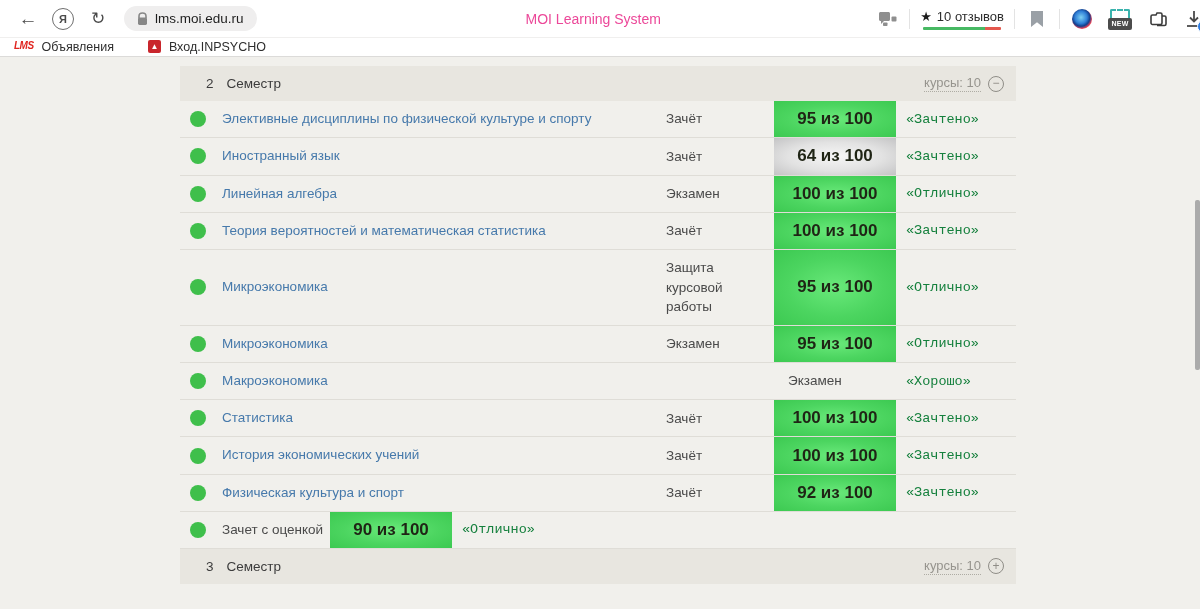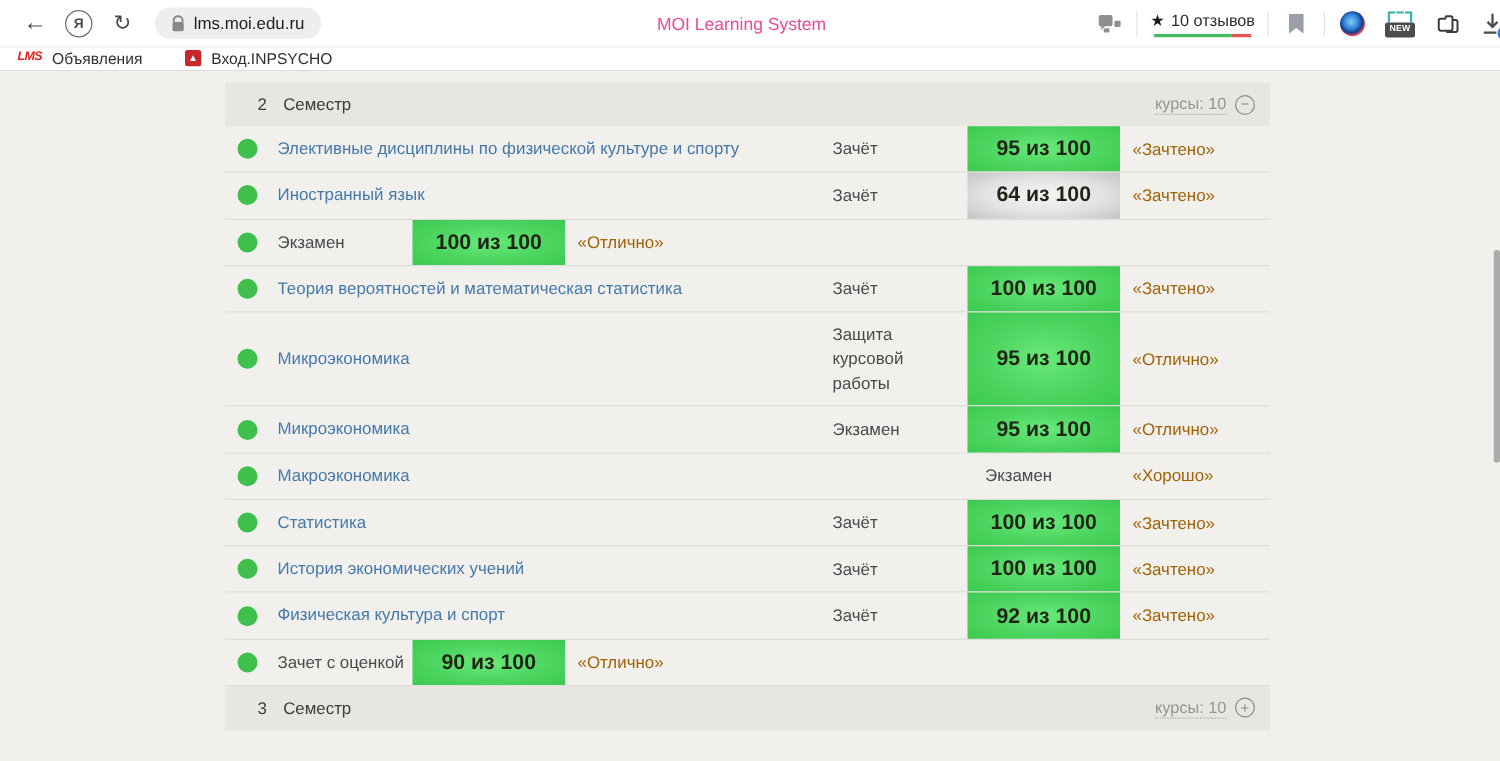--- a/index.html
+++ b/index.html
@@ -53,21 +53,21 @@
   .row { display:flex; align-items:stretch; min-height:37px; border-bottom:1px solid #dfddd7; }
   .cell-dot { width:42px; display:flex; align-items:center; padding-left:10px; }
   .dot { width:16px; height:16px; border-radius:50%; background:#3fbf4b; }
   .cell-name { flex:1; display:flex; align-items:center; padding:8px 14px 8px 0; }
   .cell-name a { font-size:13.5px; color:#4679ab; text-decoration:none; line-height:1.5; cursor:pointer; }
   .cell-type { width:108px; display:flex; align-items:center; padding:8px 4px 8px 0; font-size:13.5px; color:#4a4a4a; line-height:1.45; }
   .cell-score { width:122px; display:flex; align-items:center; justify-content:center; font-size:17px; font-weight:bold; color:#1f2415; }
   .score-green { background:radial-gradient(ellipse at center, #69e97a 0%, #4cd560 55%, #3cc951 100%); }
   .score-gray  { background:radial-gradient(ellipse at center, #f6f6f6 0%, #e2e2e2 55%, #c4c4c5 100%); }
   .score-yellow{ background:radial-gradient(ellipse at center, #f9ef45 0%, #f2e213 55%, #e7d601 100%); }
-  .cell-grade { width:120px; display:flex; align-items:center; padding-left:10px; font-size:13.5px; color:#a16207; }
+  .cell-grade { width:120px; display:flex; align-items:center; padding-left:10px; font-size:13.5px; color:#15803d;font-family:Liberation Mono, monospace; }
 
   .scroll-thumb { position:absolute; right:0; top:200px; width:5px; height:170px; background:#ababab; border-radius:2px; cursor:pointer; }
 
   svg { display:block; }
 </style>
 </head>
 <body>
 
 <div class="toolbar">
   <div class="tb-btn nav-back">←</div>
@@ -187,20 +187,23 @@
           </div>
     <div class="cell-type">Зачёт</div>
     <div class="cell-score score-gray">64 из 100</div>
     <div class="cell-grade">«Зачтено»</div>
   </div>
 
   <div class="row">
     <div class="cell-dot">
             <span class="dot"></span>
           </div>
+    <div class="cell-name">
+            <a>Линейная алгебра</a>
+          </div>
     <div class="cell-type">Экзамен</div>
     <div class="cell-score score-green">100 из 100</div>
     <div class="cell-grade">«Отлично»</div>
   </div>
 
   <div class="row">
     <div class="cell-dot">
             <span class="dot"></span>
           </div>
     <div class="cell-name">

